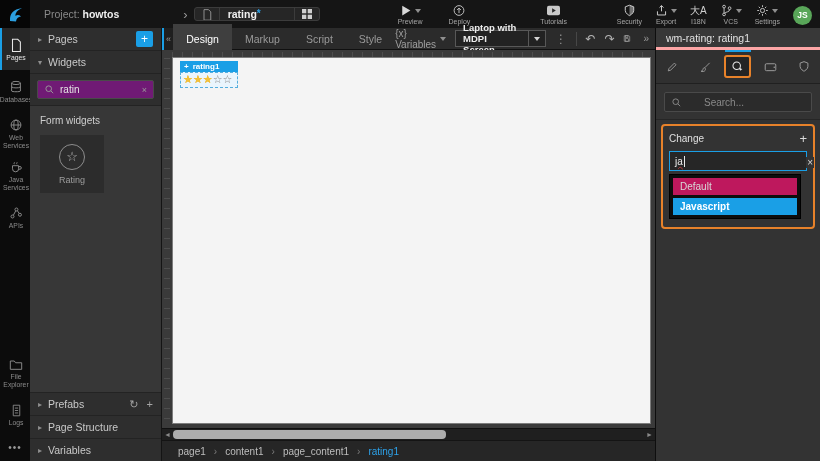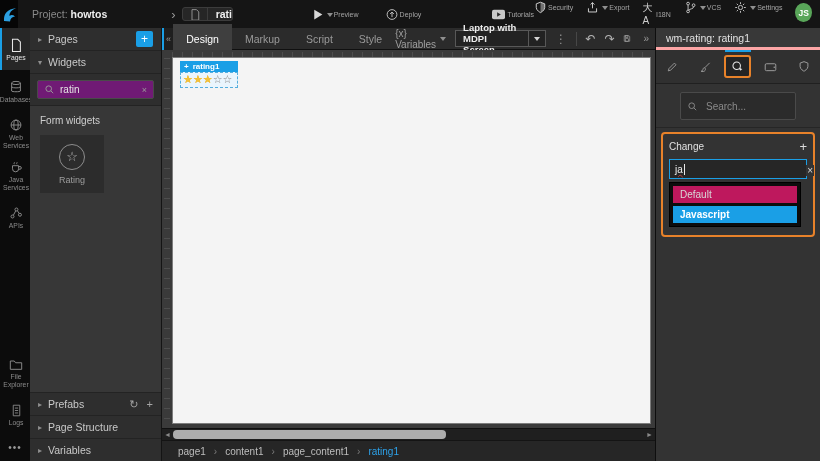--- a/index.html
+++ b/index.html
@@ -13,21 +13,21 @@
   .logo-box { width:30px; height:28px; background:#060606; display:flex; align-items:center; justify-content:center; }
   .proj { margin-left:14px; font-size:10.5px; color:#8a8a8a; white-space:nowrap; }
   .proj b { color:#efefef; font-weight:bold; }
   .top-chev { color:#9a9a9a; font-size:13px; margin:0 6px 0 64px; }
   .page-pill { display:flex; align-items:center; height:14px; background:#262626; border:1px solid #3c3c3c; border-radius:3px; overflow:hidden; }
   .page-pill .doc { padding:0 6px; color:#9a9a9a; border-right:1px solid #3c3c3c; height:100%; display:flex; align-items:center; }
   .page-pill .pname { padding:0 8px; font-size:10.5px; color:#f0f0f0; font-weight:bold; width:74px; }
   .page-pill .dirty { color:#2da2ea; font-size:10px; vertical-align:top; }
   .page-pill .grid { padding:0 6px; border-left:1px solid #3c3c3c; height:100%; display:flex; align-items:center; }
   .top-actions { display:flex; gap:26px; margin-left:78px; }
-  .t-act { display:flex; flex-direction:row; align-items:center; gap:1px; color:#cfcfcf; cursor:pointer; }
+  .t-act { display:flex; flex-direction:column; align-items:center; gap:1px; color:#cfcfcf; cursor:pointer; }
   .t-act .lbl { font-size:7px; color:#a5a5a5; }
   .t-act-row { display:flex; align-items:flex-start; gap:3px; }
   .caret { width:0; height:0; border-left:3px solid transparent; border-right:3px solid transparent; border-top:4px solid #8f8f8f; margin-top:5px; }
   .top-right { margin-left:auto; display:flex; align-items:flex-start; gap:13px; padding-right:8px; }
   .avatar { width:19px; height:19px; border-radius:50%; background:#59a659; color:#fff; font-size:8.5px; font-weight:bold;
             display:flex; align-items:center; justify-content:center; margin-top:2px; }
 
   
   .body { flex:1; display:flex; min-height:0; }
 
@@ -103,22 +103,22 @@
   
   .rpanel { width:165px; background:#333; border-left:1px solid #0e0e0e; display:flex; flex-direction:column; }
   .rp-head { height:22px; flex:0 0 22px; background:#383838; display:flex; align-items:center; padding:0 10px; font-size:10.5px; color:#e2e2e2;
              border-bottom:3px solid #fca5a5; }
   .rp-tabs { height:34px; flex:0 0 34px; display:flex; background:#303030; border-bottom:1px solid #202020; }
   .rp-tab { flex:1; display:flex; align-items:center; justify-content:center; color:#9d9d9d; position:relative; cursor:pointer; }
   .rp-tab.active { color:#e8e8e8; }
   .rp-tab.active::before { content:""; position:absolute; top:0; left:3px; right:3px; height:2px; background:#1a9fe6; }
   .rp-tab.active .ibox { border:2px solid #e8822a; border-radius:3px; background:#242424; padding:3px 5px; }
   .ibox { padding:5px 7px; }
-  .rp-search { margin:8px 24px 7px; height:28px; border:1px solid #4a4a4a; background:#2b2b2b; border-radius:2px;
-               display:flex; align-items:center; gap:8px; padding:0 6px; color:#8a8a8a; }
+  .rp-search { margin:8px 8px 7px; height:20px; border:1px solid #4a4a4a; background:#2b2b2b; border-radius:2px;
+               display:flex; align-items:center; gap:22px; padding:0 6px; color:#8a8a8a; }
   .rp-search .ph { font-size:10px; color:#8a8a8a; }
   .rule { height:1px; background:#262626; margin:0 0 2px; }
 
   .change-box { margin:2px 5px; border:2px solid #e8822a; border-radius:4px; padding:7px 6px 8px; position:relative; }
   .change-head { display:flex; align-items:center; font-size:10px; color:#e0e0e0; }
   .plus-g { margin-left:auto; color:#dcdcdc; font-size:13px; cursor:pointer; line-height:10px; }
   .change-input { margin-top:7px; height:20px; background:#262626; border:1px solid #1a9fe6; display:flex; align-items:center; padding:0 5px; cursor:text; }
   .change-input .iv { font-size:10px; color:#ececec; text-decoration: underline wavy #b23a3a 1px; }
   .caret-line { display:inline-block; width:1px; height:11px; background:#e8e8e8; margin-left:1px; }
   .close-x { position:absolute; right:-1px; top:31px; color:#d8d8d8; font-size:10px; cursor:pointer; background:#333; padding:0 1px; }

